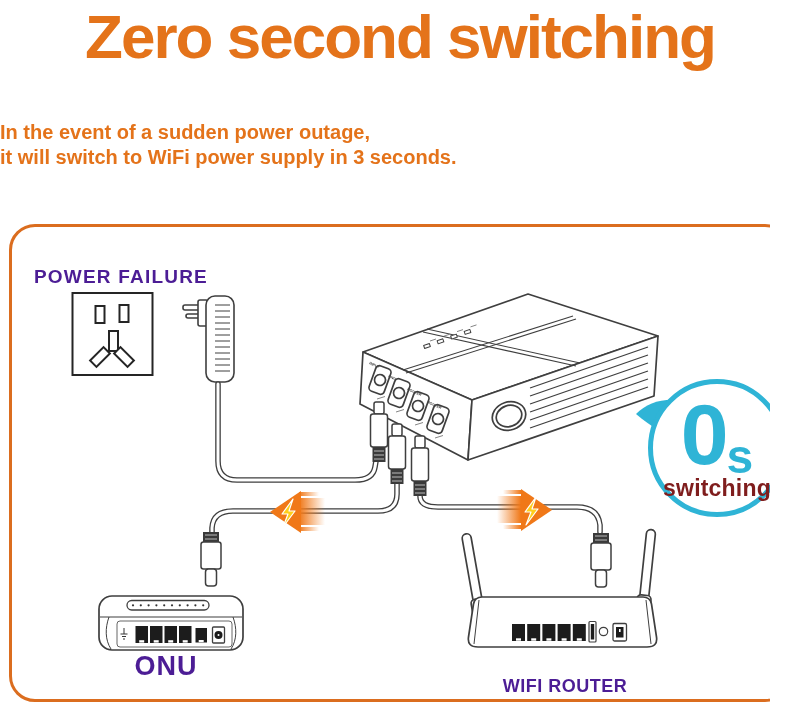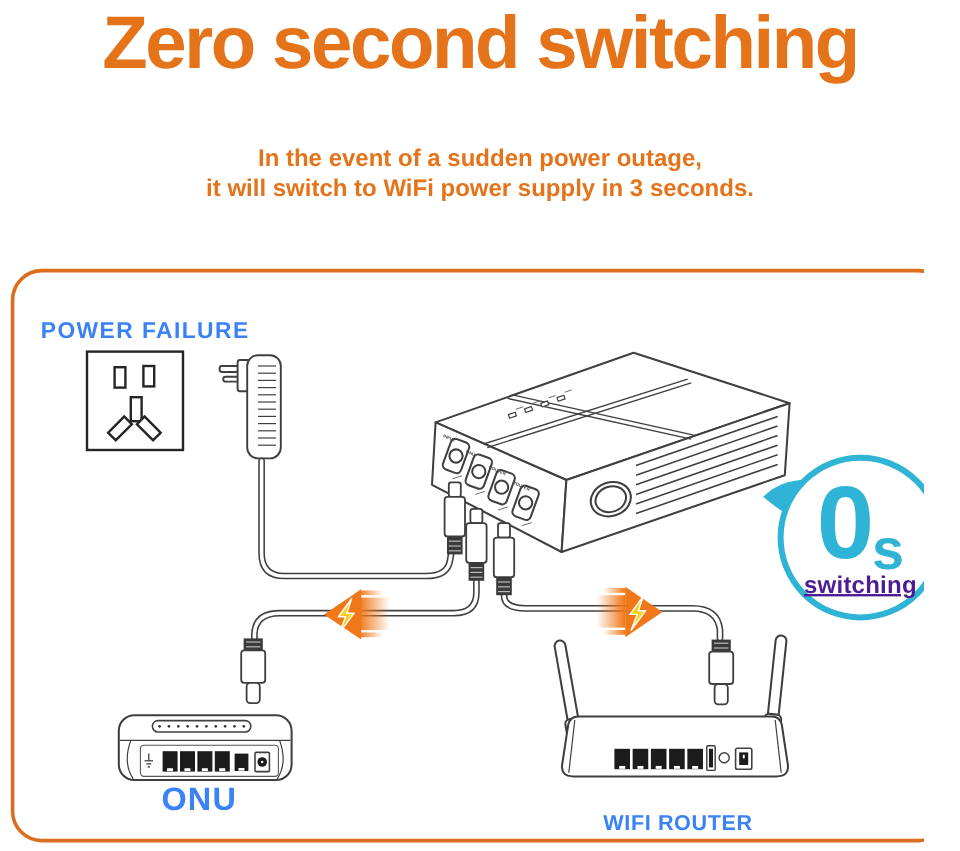--- a/index.html
+++ b/index.html
@@ -7,41 +7,41 @@
     position:relative;width:770px;height:709px;background:#fff;overflow:hidden;
     font-family:"Liberation Sans","DejaVu Sans",sans-serif;
   }
   .abs{position:absolute;}
   .title{
     left:0;top:1px;width:800px;text-align:center;
     font-size:62px;font-weight:700;letter-spacing:-2px;line-height:72px;
     color:#E4731A;white-space:nowrap;
   }
   .subtitle{
-    left:0;top:120px;width:800px;text-align:center;
+    left:0;top:120px;width:800px;text-align:left;
     font-size:20px;font-weight:700;line-height:25px;color:#E4731A;
   }
   .frame{
     left:9px;top:224px;width:776px;height:472px;
     border:3px solid #DB6D1F;border-radius:26px;background:transparent;
   }
   .art{left:0;top:0;width:800px;height:709px;}
-  .label-dark{color:#3b82f6;font-weight:700;white-space:nowrap;}
+  .label-dark{color:#4c1d95;font-weight:700;white-space:nowrap;}
   .power-failure{left:34px;top:266px;font-size:19px;letter-spacing:1.2px;}
   .onu-label{left:96px;top:651px;width:140px;text-align:center;font-size:27px;letter-spacing:1px;}
   .router-label{left:465px;top:676px;width:200px;text-align:center;font-size:18px;letter-spacing:0.5px;}
   .badge{
     left:648px;top:379px;width:128px;height:128px;background:#fff;
     border:5px solid #2FB4D6;border-radius:50%;
     display:flex;flex-direction:column;align-items:center;justify-content:center;
   }
   .badge-top{display:flex;align-items:flex-end;line-height:0.8;margin-top:6px;}
   .badge-zero{font-size:86px;font-weight:700;color:#2FB4D6;letter-spacing:-2px;}
   .badge-s{font-size:48px;font-weight:700;color:#2FB4D6;margin-bottom:-7px;}
-  .badge-caption{font-size:20px;font-weight:700;color:#4c1d95;margin-top:6px;letter-spacing:0.2px;text-decoration:underline;}
+  .badge-caption{font-size:23px;font-weight:700;color:#7f1d1d;margin-top:6px;letter-spacing:0.2px;}
   .cable-outer{stroke:#3F3F3F;stroke-width:5.6;fill:none;stroke-linecap:round;}
   .cable-inner{stroke:#fff;stroke-width:3;fill:none;stroke-linecap:round;}
   .port-label{font-family:"Liberation Sans","DejaVu Sans",sans-serif;font-size:3.6px;font-weight:700;fill:#444;}
 </style>
 </head>
 <body>
 
 <div class="stage">
 
   <div class="abs title">Zero second switching</div>

